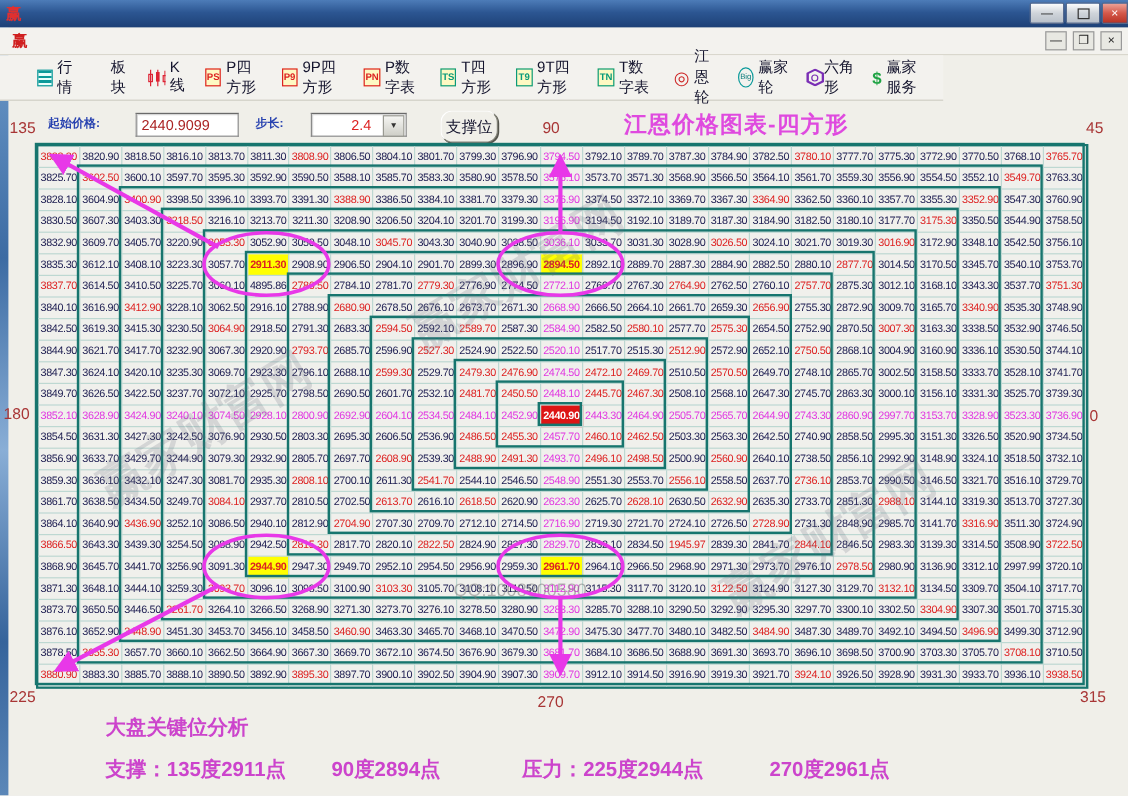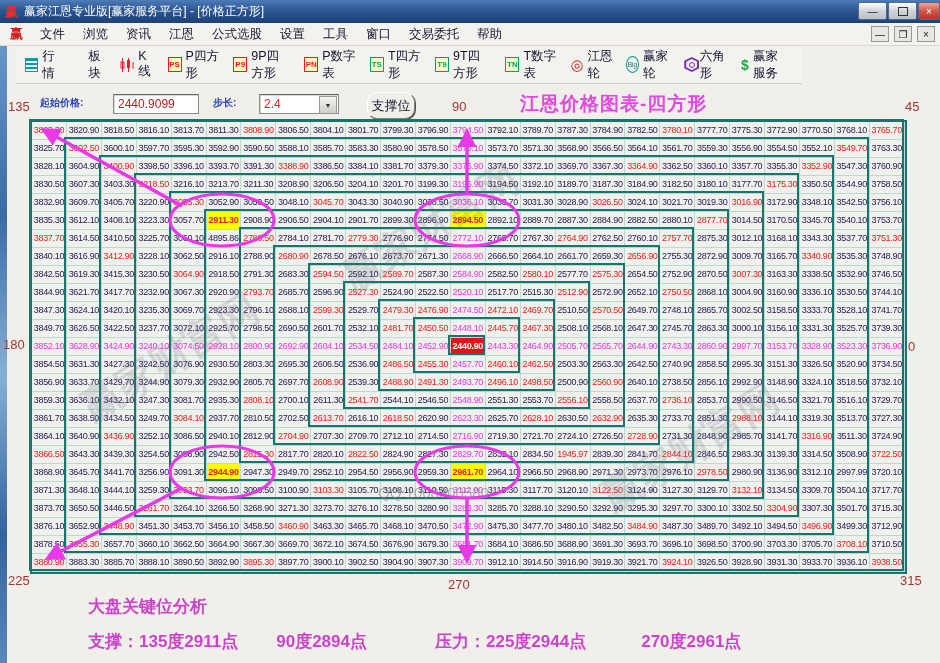--- a/index.html
+++ b/index.html
@@ -15,22 +15,22 @@
     border:1px solid #56688a;background:linear-gradient(180deg,#fdfdfd,#cfd4da 50%,#b9c0c9);
     display:flex;align-items:center;justify-content:center;font-size:10px;color:#222;border-radius:2px;}
   .winbtn.close{width:22px;background:linear-gradient(180deg,#eea398,#d4584a 50%,#b83325);color:#fff;border-radius:2px 0 0 2px;}
   .maxglyph{width:8px;height:7px;border:1px solid #333;display:inline-block;}
   .menubar{position:absolute;left:0;top:23px;width:940px;height:22px;background:#f3f2ee;
     border-bottom:1px solid #d9d7cd;display:flex;align-items:center;font-size:12.5px;color:#15152e;}
   .menu-logo{color:#d02020;font-weight:bold;font-size:13px;margin:0 8px 0 10px;}
   .menu-item{padding:2px 9px;cursor:default;}
   .mdi{position:absolute;right:5px;top:26px;display:flex;gap:5px;font-size:10px;color:#222;}
   .mdi span{border:1px solid #999;background:#e8e8e2;width:16px;height:14px;display:flex;align-items:center;justify-content:center;}
-  .toolbar{position:absolute;left:16px;top:46px;width:786px;height:38px;background:#f3f2ee;
-    border-bottom:1px solid #cfcec4;display:flex;align-items:center;padding-left:9px;box-sizing:border-box;}
+  .toolbar{position:absolute;left:0;top:46px;width:786px;height:38px;background:#f3f2ee;
+    border-bottom:1px solid #cfcec4;display:flex;align-items:center;padding-left:31px;box-sizing:border-box;}
   .tb-item{display:flex;align-items:center;margin-right:13px;font-size:12.5px;color:#15152e;}
   .tb-item .ic{margin-right:4px;display:inline-flex;align-items:center;justify-content:center;}
   .badge{width:16px;height:13px;border:1px solid currentColor;font-size:8px;font-weight:bold;
     display:inline-flex;align-items:center;justify-content:center;background:#fef9c3;}
   .ic-table{width:15px;height:12px;border:1px solid #0a9a9a;background:
      repeating-linear-gradient(180deg,#0a9a9a 0 2px,#e8fffb 2px 4px);}
   .ic-blocks{width:14px;height:13px;display:grid;grid-template-columns:6px 6px;grid-auto-rows:5px;gap:1px;}
   .ic-blocks i{background:#0aa0a0;}
   .ic-blocks i:nth-child(2){background:#45c8c4;}
   .ic-blocks i:nth-child(3){background:#45c8c4;}
@@ -75,45 +75,32 @@
   .analysis-head{position:absolute;left:88px;top:595px;font-size:17px;font-weight:bold;color:#cc44cc;}
   .analysis-line{position:absolute;left:88px;top:630px;font-size:17px;font-weight:bold;color:#cc44cc;display:flex;}
   .leftframe{position:absolute;left:0;top:23px;width:7px;height:640px;
     background:linear-gradient(180deg,#6f9ccb,#3c6ba3 30%,#89aed6 55%,#35639b 80%,#5b87b8);}
 </style>
 </head>
 <body>
 
 <div class="titlebar">
   <span class="app-icon">赢</span>
-  <span>赢家江恩专业版[赢家服务平台] - [价格正方形]</span>
   <div class="winbtns">
     <div class="winbtn">—</div>
     <div class="winbtn">
         <span class="maxglyph"></span>
       </div>
     <div class="winbtn close">×</div>
   </div>
 </div>
 <div class="leftframe"></div>
 
 <div class="menubar">
   <span class="menu-logo">赢</span>
-  <div id="menu-items" style="display:flex;">
-      <span class="menu-item">文件</span>
-      <span class="menu-item">浏览</span>
-      <span class="menu-item">资讯</span>
-      <span class="menu-item">江恩</span>
-      <span class="menu-item">公式选股</span>
-      <span class="menu-item">设置</span>
-      <span class="menu-item">工具</span>
-      <span class="menu-item">窗口</span>
-      <span class="menu-item">交易委托</span>
-      <span class="menu-item">帮助</span>
-    </div>
 </div>
 <div class="mdi" id="mdi-buttons">
     <span>—</span>
     <span>❐</span>
     <span>×</span>
   </div>
 
 <div class="toolbar">
   <div id="toolbar-items" style="display:flex;align-items:center;">
       <div class="tb-item">
@@ -183,21 +170,21 @@
       <div class="tb-item">
         <span class="ic ic-dollar">$</span>
         <span>赢家服务</span>
       </div>
     </div>
 </div>
 
 <span class="ctl-label" style="left:40px;top:96px;">起始价格:</span>
 <div class="tbox" style="left:113px;top:94px;width:86px;height:20px;color:#a22;">2440.9099</div>
 <span class="ctl-label" style="left:213px;top:96px;text-align:right;">步长:</span>
-<div class="tbox" style="left:259px;top:94px;width:80px;height:20px;color:#d22;">
+<div class="tbox" style="left:259px;top:94px;width:80px;height:20px;color:#d22;justify-content:center;">
   <span>2.4</span>
   <span class="combo-btn">▼</span>
 </div>
 <div class="btn3d focused" style="left:317px;top:92px;width:46px;height:25px;">阻力位</div>
 <div class="btn3d" style="left:367px;top:92px;width:46px;height:25px;border-radius:10px;">支撑位</div>
 <span class="chart-title">江恩价格图表-四方形</span>
 
 <div id="grid">
     <div class="cell r">3823.30</div>
     <div class="cell">3820.90</div>

